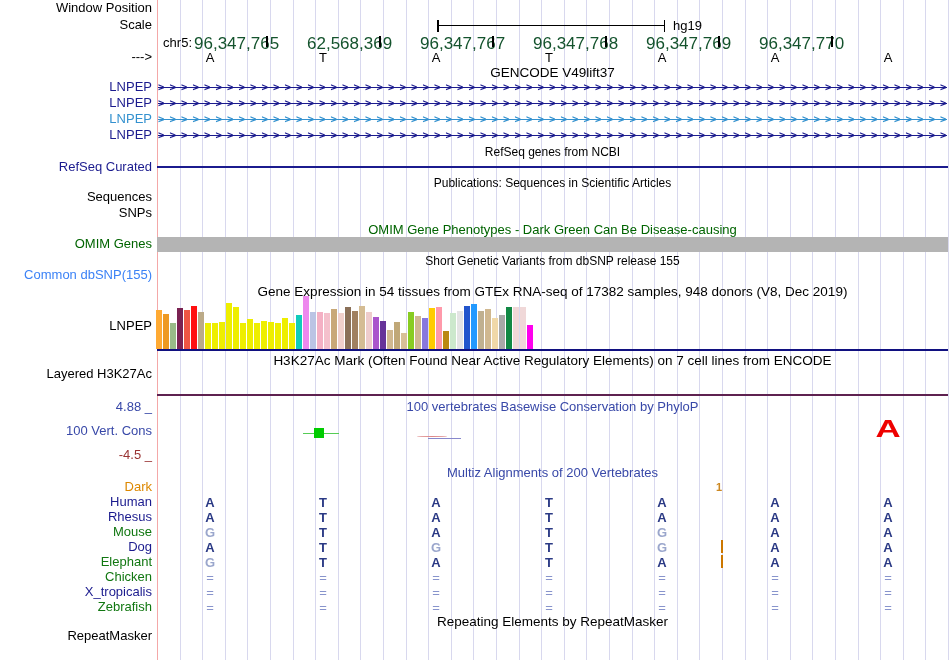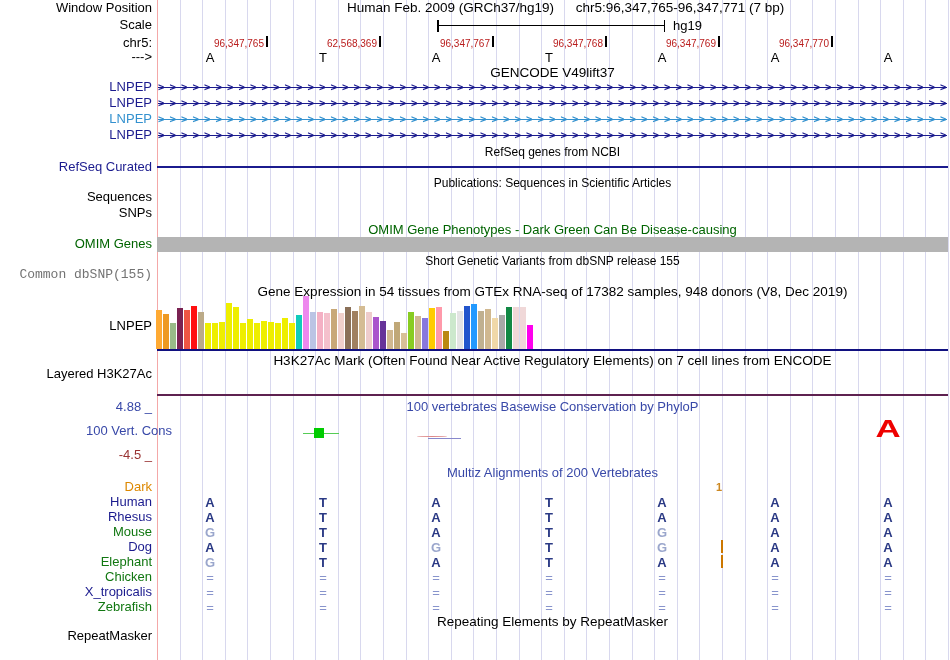--- a/index.html
+++ b/index.html
@@ -10,21 +10,21 @@
   .abs{position:absolute;}
   .gridline{position:absolute;top:0;width:1px;height:660px;background:#d8d8ee;}
   .edge-line{position:absolute;top:0;left:157px;width:1px;height:660px;background:#f4a8a8;}
   .left-label{
     position:absolute;left:0;width:152px;text-align:right;font-size:13px;line-height:14px;
     white-space:nowrap;
   }
   .center-title{
     position:absolute;left:157px;width:791px;text-align:center;line-height:14px;white-space:nowrap;
   }
-  .coord-label{position:absolute;font-size:10px;color:#b91c1c;text-align:right;width:70px;line-height:13px;}
+  .coord-label{position:absolute;font-size:17px;color:#14532d;text-align:right;width:70px;line-height:13px;}
   .coord-tick{position:absolute;width:1.5px;height:11px;background:#000;}
   .base-letter{position:absolute;width:30px;text-align:center;font-size:13px;color:#000;line-height:13px;}
   .hline{position:absolute;}
   .arrow-row{position:absolute;left:158px;width:789px;height:12px;display:flex;justify-content:space-between;align-items:center;}
   .arrow-row .ln{position:absolute;left:0;top:5.5px;width:100%;height:1px;}
   .arrow-row span{font-size:11px;font-weight:bold;line-height:11px;z-index:1;}
   .gtex-bar{position:absolute;width:6px;}
   .mz-letter{position:absolute;width:30px;text-align:center;font-size:13px;font-weight:bold;line-height:13px;}
   .mz-eq{font-weight:normal;}
   .scale-text{position:absolute;font-size:13px;color:#000;line-height:13px;}
@@ -66,49 +66,44 @@
       <div class="gridline" style="left: 812.4px; background: rgb(216, 216, 238);"></div>
       <div class="gridline" style="left: 835px; background: rgb(216, 216, 238);"></div>
       <div class="gridline" style="left: 857.6px; background: rgb(216, 216, 238);"></div>
       <div class="gridline" style="left: 880.2px; background: rgb(216, 216, 238);"></div>
       <div class="gridline" style="left: 902.8px; background: rgb(216, 216, 238);"></div>
       <div class="gridline" style="left: 925.4px; background: rgb(216, 216, 238);"></div>
       <div class="gridline" style="left: 948px; background: rgb(216, 216, 238);"></div>
     </div>
   <div class="edge-line"></div>
 
-  <div class="abs" style="left:347px;top:1px;font-size:13.5px;color:#000;line-height:14px;white-space:nowrap;">
-    <span>Human Feb. 2009 (GRCh37/hg19)</span>
-    <span style="display:inline-block;width:14px;"></span>
-    <span>chr5:96,347,765-96,347,771 (7 bp)</span>
-  </div>
 
   <div class="hline" style="left:437px;top:25px;width:228px;height:1px;background:#000;"></div>
   <div class="hline" style="left:437px;top:19.5px;width:1.5px;height:12px;background:#000;"></div>
   <div class="hline" style="left:663.5px;top:19.5px;width:1.5px;height:12px;background:#000;"></div>
   <div class="scale-text" style="left:673px;top:19px;">hg19</div>
 
   <div id="labels-layer">
       <div class="left-label" style="top: 1px; color: rgb(0, 0, 0);">Window Position</div>
       <div class="left-label" style="top: 18px; color: rgb(0, 0, 0);">Scale</div>
-      <div class="left-label" style="top: 36px; color: rgb(0, 0, 0);">chr5:</div>
+      <div class="left-label" style="top: 36px; color: rgb(0, 0, 0); padding-left: 40px;">chr5:</div>
       <div class="left-label" style="top: 50px; color: rgb(0, 0, 0);">---&gt;</div>
       <div class="left-label" style="top: 80px; color: rgb(27, 27, 142);">LNPEP</div>
       <div class="left-label" style="top: 96px; color: rgb(27, 27, 142);">LNPEP</div>
       <div class="left-label" style="top: 112px; color: rgb(51, 145, 207);">LNPEP</div>
       <div class="left-label" style="top: 128px; color: rgb(27, 27, 142);">LNPEP</div>
       <div class="left-label" style="top: 160px; color: rgb(27, 27, 142);">RefSeq Curated</div>
       <div class="left-label" style="top: 190px; color: rgb(0, 0, 0);">Sequences</div>
       <div class="left-label" style="top: 206px; color: rgb(0, 0, 0);">SNPs</div>
       <div class="left-label" style="top: 237px; color: rgb(0, 100, 0);">OMIM Genes</div>
-      <div class="left-label" style="top: 268px; color: #737373; font-family: Liberation Mono, monospace;">Common dbSNP(155)</div>
+      <div class="left-label" style="top: 268px; color: #3b82f6;">Common dbSNP(155)</div>
       <div class="left-label" style="top: 319px; color: rgb(0, 0, 0);">LNPEP</div>
       <div class="left-label" style="top: 367px; color: rgb(0, 0, 0);">Layered H3K27Ac</div>
       <div class="left-label" style="top: 400px; color: rgb(56, 72, 168);">4.88 _</div>
-      <div class="left-label" style="top: 424px; color: rgb(56, 72, 168); margin-left: 20px;">100 Vert. Cons</div>
+      <div class="left-label" style="top: 424px; color: rgb(56, 72, 168);">100 Vert. Cons</div>
       <div class="left-label" style="top: 448px; color: rgb(153, 51, 51);">-4.5 _</div>
       <div class="left-label" style="top: 480px; color: rgb(221, 136, 0);">Dark</div>
       <div class="left-label" style="top: 495px; color: rgb(27, 27, 142);">Human</div>
       <div class="left-label" style="top: 510px; color: rgb(27, 27, 142);">Rhesus</div>
       <div class="left-label" style="top: 525px; color: rgb(17, 119, 17);">Mouse</div>
       <div class="left-label" style="top: 540px; color: rgb(27, 27, 142);">Dog</div>
       <div class="left-label" style="top: 555px; color: rgb(17, 119, 17);">Elephant</div>
       <div class="left-label" style="top: 570px; color: rgb(17, 119, 17);">Chicken</div>
       <div class="left-label" style="top: 585px; color: rgb(27, 27, 142);">X_tropicalis</div>
       <div class="left-label" style="top: 600px; color: rgb(17, 119, 17);">Zebrafish</div>

